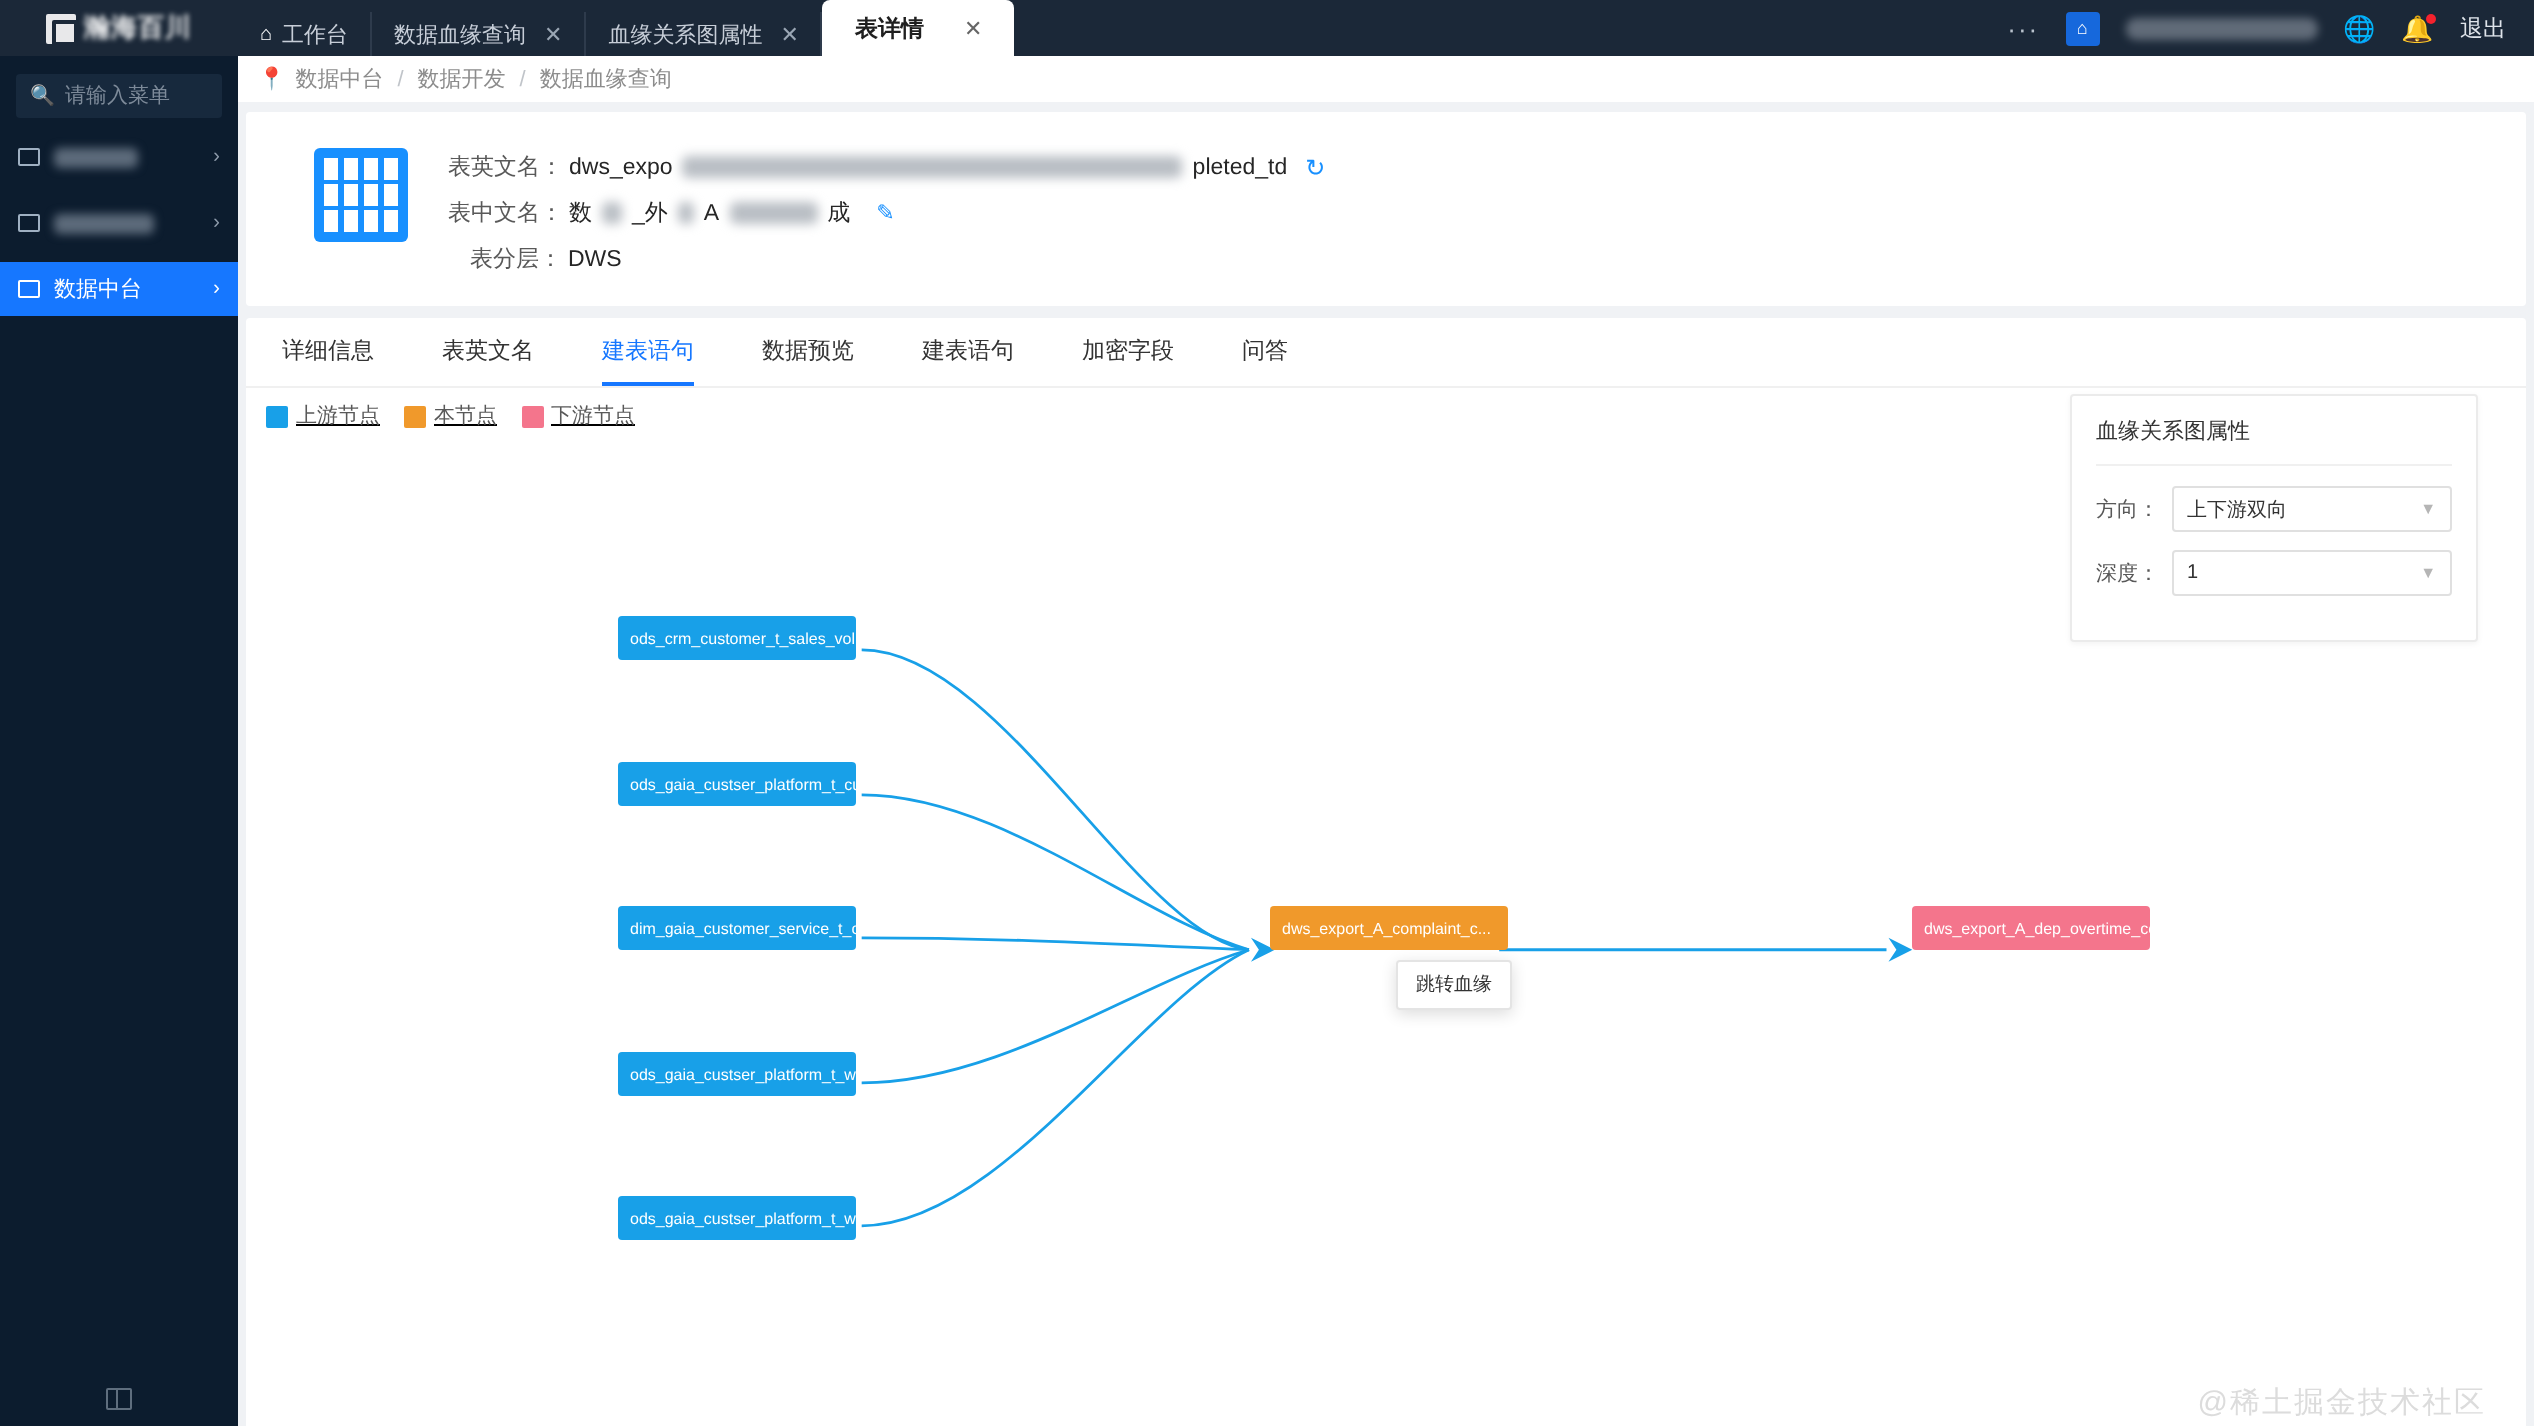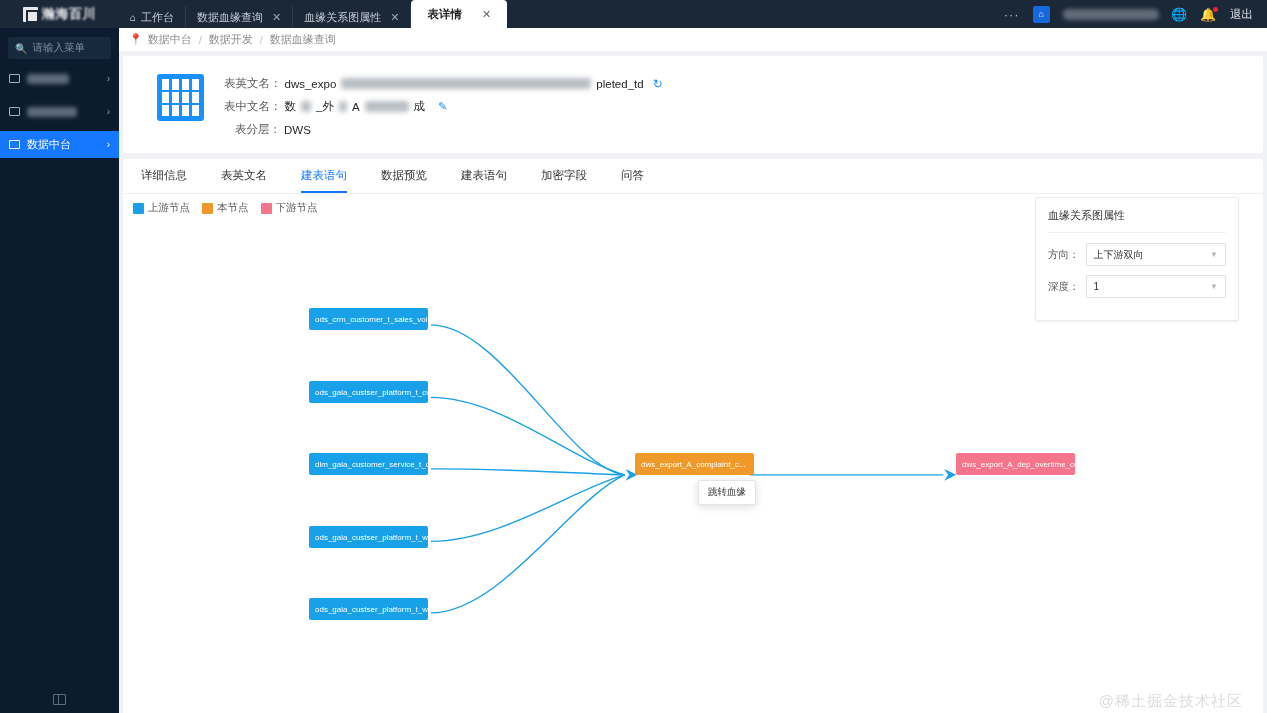--- a/index.html
+++ b/index.html
@@ -164,21 +164,21 @@
     border-bottom: 2px solid transparent;
   }
   .dtab.active { color: #1677ff; border-bottom-color: #1677ff; }
 
   
   .graph-wrap {
     position: relative; height: 525px; background: #fff; overflow: hidden;
   }
   .legend {
     position: absolute; left: 10px; top: 7px; display: flex;
-    align-items: center; gap: 12px; z-index: 5;
+    align-items: center; gap: 12px; z-index: 5; text-decoration: underline;
   }
   .lg { display: flex; align-items: center; gap: 4px; font-size: 10.5px; color: #595959; }
   .lg .sw { width: 11px; height: 11px; border-radius: 1px; }
 
   .node {
     position: absolute; height: 22px; border-radius: 2px; color: #fff;
     font-size: 8px; display: flex; align-items: center; padding: 0 6px;
     white-space: nowrap; overflow: hidden; z-index: 4;
   }
   .node.up { background: #18a0e8; }

